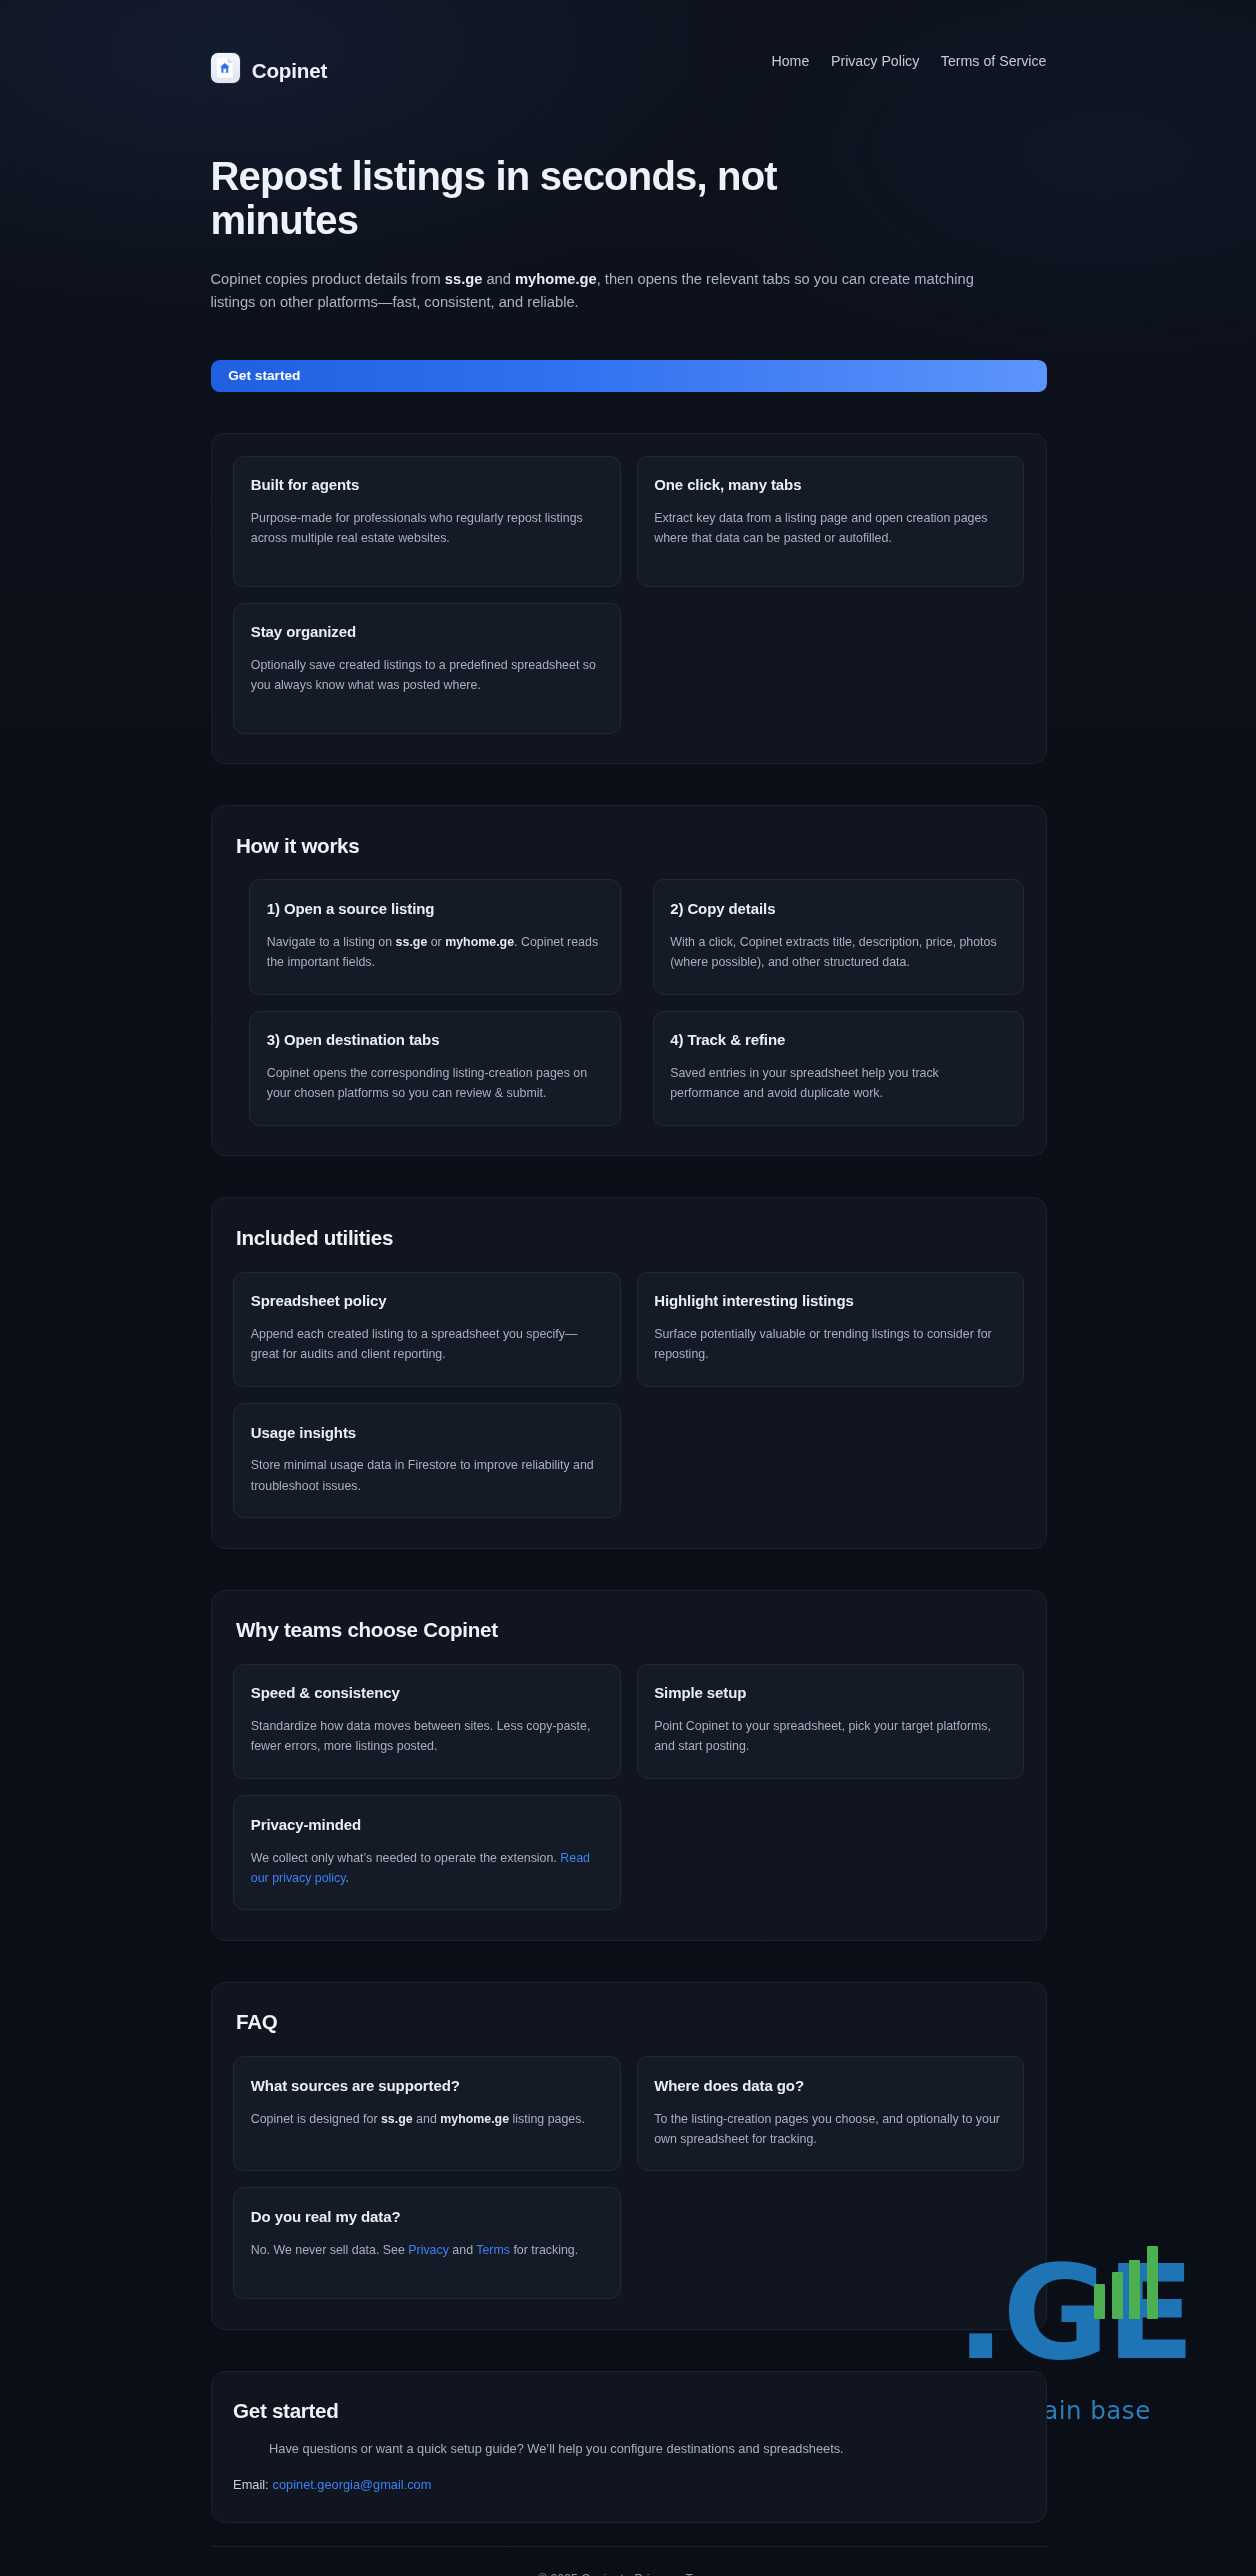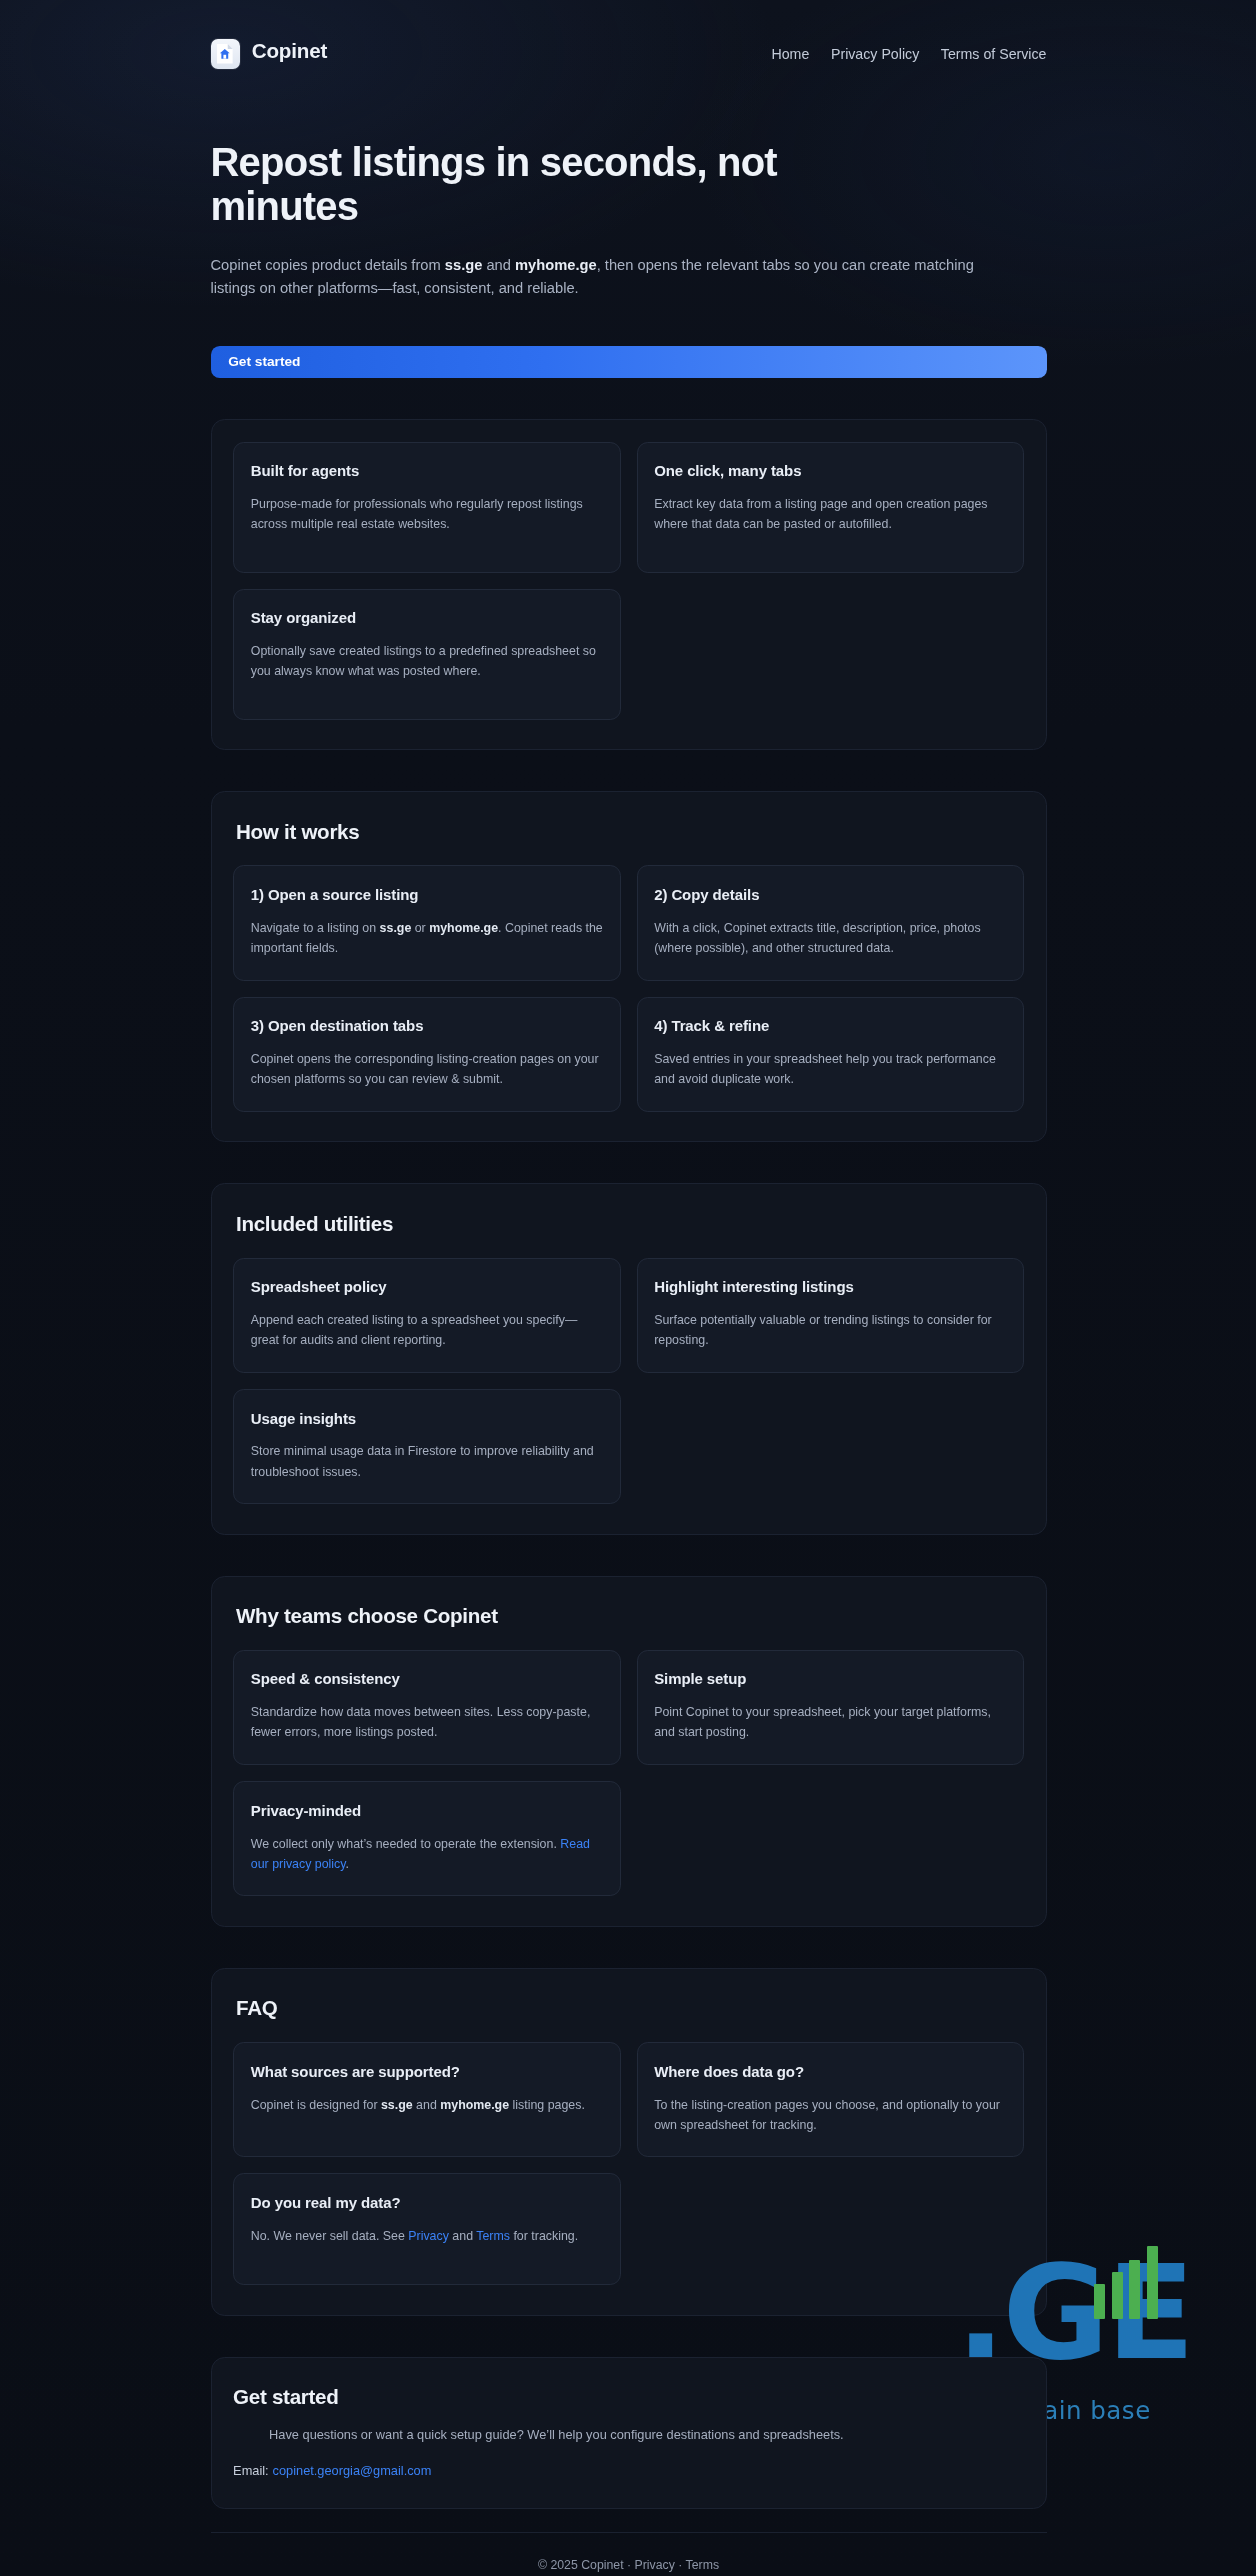--- a/index.html
+++ b/index.html
@@ -20,21 +20,21 @@
   }
 
   .page { width:1257px; margin:0 auto; position:relative; }
   .wrap { width:836px; margin:0 auto; }
 
   
   .site-header {
     display:flex; align-items:center; justify-content:space-between;
     padding:39px 0 0 0;
   }
-  .brand { display:flex; align-items:flex-start; gap:11.8px; }
+  .brand { display:flex; align-items:flex-end; gap:11.8px;margin-top:14px; }
   .brand-mark {
     width:29.5px; height:29.5px; border-radius:6.9px;
     background:linear-gradient(180deg,#f3f6fb,#dfe6f1);
     display:flex; align-items:center; justify-content:center;
     box-shadow:0 0 0 1px rgba(255,255,255,0.08);
     position:relative;
   }
   .brand-mark svg { display:block; }
   .brand-name {
     font-size:20.6px; font-weight:700; color:#eef2f8; letter-spacing:-0.2px;
@@ -91,21 +91,21 @@
     font-size:15px; font-weight:700; color:#e9eef6; line-height:1.28;
     letter-spacing:-0.1px; margin-bottom:13.7px;
   }
   .card p {
     font-size:12.4px; line-height:1.62; color:#a6afc0;
   }
   .card p b { color:#e3e9f2; font-weight:700; }
   .card p a { color:#3b82f6; text-decoration:none; }
 
   .feature-row .card { min-height:131px; }
-  .how-row .card { min-height:112px; }
+  .how-row .card { min-height:112px;margin-left:16px; }
   .util-row .card { min-height:112px; }
 
   
   .contact { position:relative; z-index:2; }
   .contact h2 {
     font-size:20.6px; font-weight:700; color:#eef2f8; letter-spacing:-0.3px;
     margin-bottom:15.7px;
   }
   .contact p.lead {
     font-size:12.8px; line-height:1.6; color:#a6afc0; max-width:707px;margin-left:36px;

